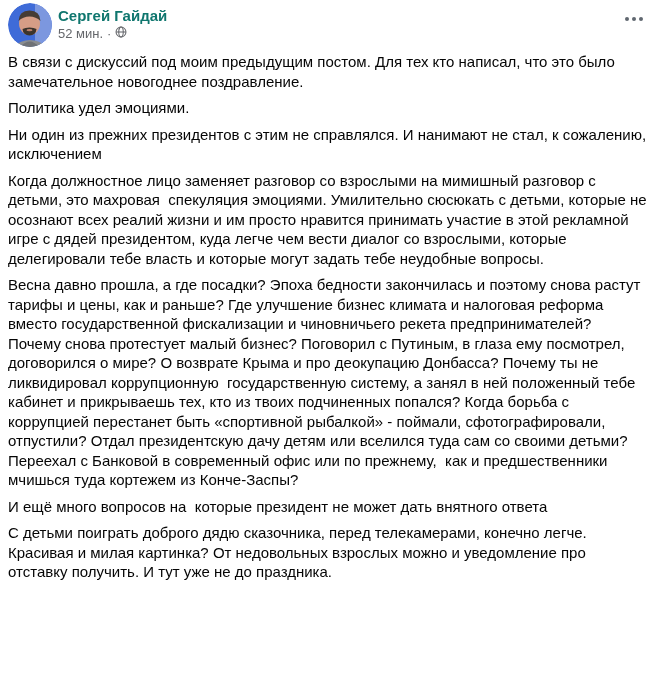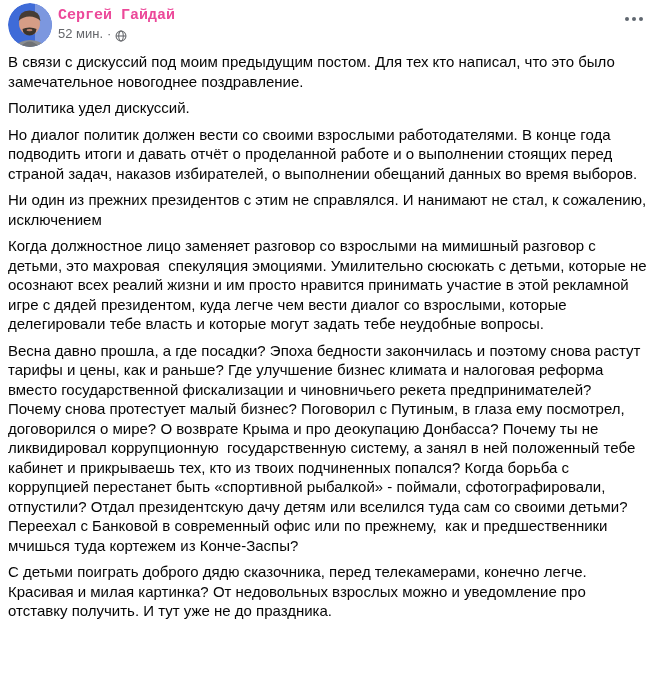--- a/index.html
+++ b/index.html
@@ -35,28 +35,27 @@
   .avatar svg { display: block; }
   .header-meta {
     margin-left: 6px;
     padding-top: 3px;
     flex: 1 1 auto;
     min-width: 0;
   }
   .author-name {
     font-size: 15px;
     font-weight: 700;
-    color: #ec4899;
+    color: #0f766e;
     line-height: 19px;
     cursor: pointer;
-    font-family: Liberation Mono, monospace;
   }
   .meta-row {
     display: flex;
-    align-items: flex-end;
+    align-items: flex-start;
     gap: 4px;
     margin-top: 1px;
     font-size: 13px;
     color: #65676b;
     line-height: 16px;
   }
   .meta-row .timestamp { cursor: pointer; }
   .meta-row .dot-sep { color: #65676b; }
   .globe-icon { display: inline-flex; align-items: center; }
   .menu-button {
@@ -133,21 +132,21 @@
         <circle cx="3" cy="3" r="2" fill="#606770"></circle>
         <circle cx="10" cy="3" r="2" fill="#606770"></circle>
         <circle cx="17" cy="3" r="2" fill="#606770"></circle>
       </svg>
     </button>
 
   </div>
 
   <div class="post-body">
     <p>В связи с дискуссий под моим предыдущим постом. Для тех кто написал, что это было замечательное новогоднее поздравление.</p>
-    <p>Политика удел дискуссий.</p>
-    <p>Но диалог политик должен вести со своими взрослыми работодателями. В конце года подводить итоги и давать отчёт о проделанной работе и о выполнении стоящих перед страной задач, наказов избирателей, о выполнении обещаний данных во время выборов.</p>
+    <p>Политика удел эмоциями.</p>
     <p>Ни один из прежних президентов с этим не справлялся. И нанимают не стал, к сожалению, исключением</p>
     <p>Когда должностное лицо заменяет разговор со взрослыми на мимишный разговор с детьми, это махровая  спекуляция эмоциями. Умилительно сюсюкать с детьми, которые не осознают всех реалий жизни и им просто нравится принимать участие в этой рекламной игре с дядей президентом, куда легче чем вести диалог со взрослыми, которые делегировали тебе власть и которые могут задать тебе неудобные вопросы.</p>
     <p>Весна давно прошла, а где посадки? Эпоха бедности закончилась и поэтому снова растут тарифы и цены, как и раньше? Где улучшение бизнес климата и налоговая реформа вместо государственной фискализации и чиновничьего рекета предпринимателей? Почему снова протестует малый бизнес? Поговорил с Путиным, в глаза ему посмотрел, договорился о мире? О возврате Крыма и про деокупацию Донбасса? Почему ты не ликвидировал коррупционную  государственную систему, а занял в ней положенный тебе кабинет и прикрываешь тех, кто из твоих подчиненных попался? Когда борьба с коррупцией перестанет быть «спортивной рыбалкой» - поймали, сфотографировали, отпустили? Отдал президентскую дачу детям или вселился туда сам со своими детьми? Переехал с Банковой в современный офис или по прежнему,  как и предшественники мчишься туда кортежем из Конче-Заспы?</p>
+    <p>И ещё много вопросов на  которые президент не может дать внятного ответа</p>
     <p>С детьми поиграть доброго дядю сказочника, перед телекамерами, конечно легче. Красивая и милая картинка? От недовольных взрослых можно и уведомление про  отставку получить. И тут уже не до праздника.</p>
   </div>
 
 </div>
 
 </body></html>

